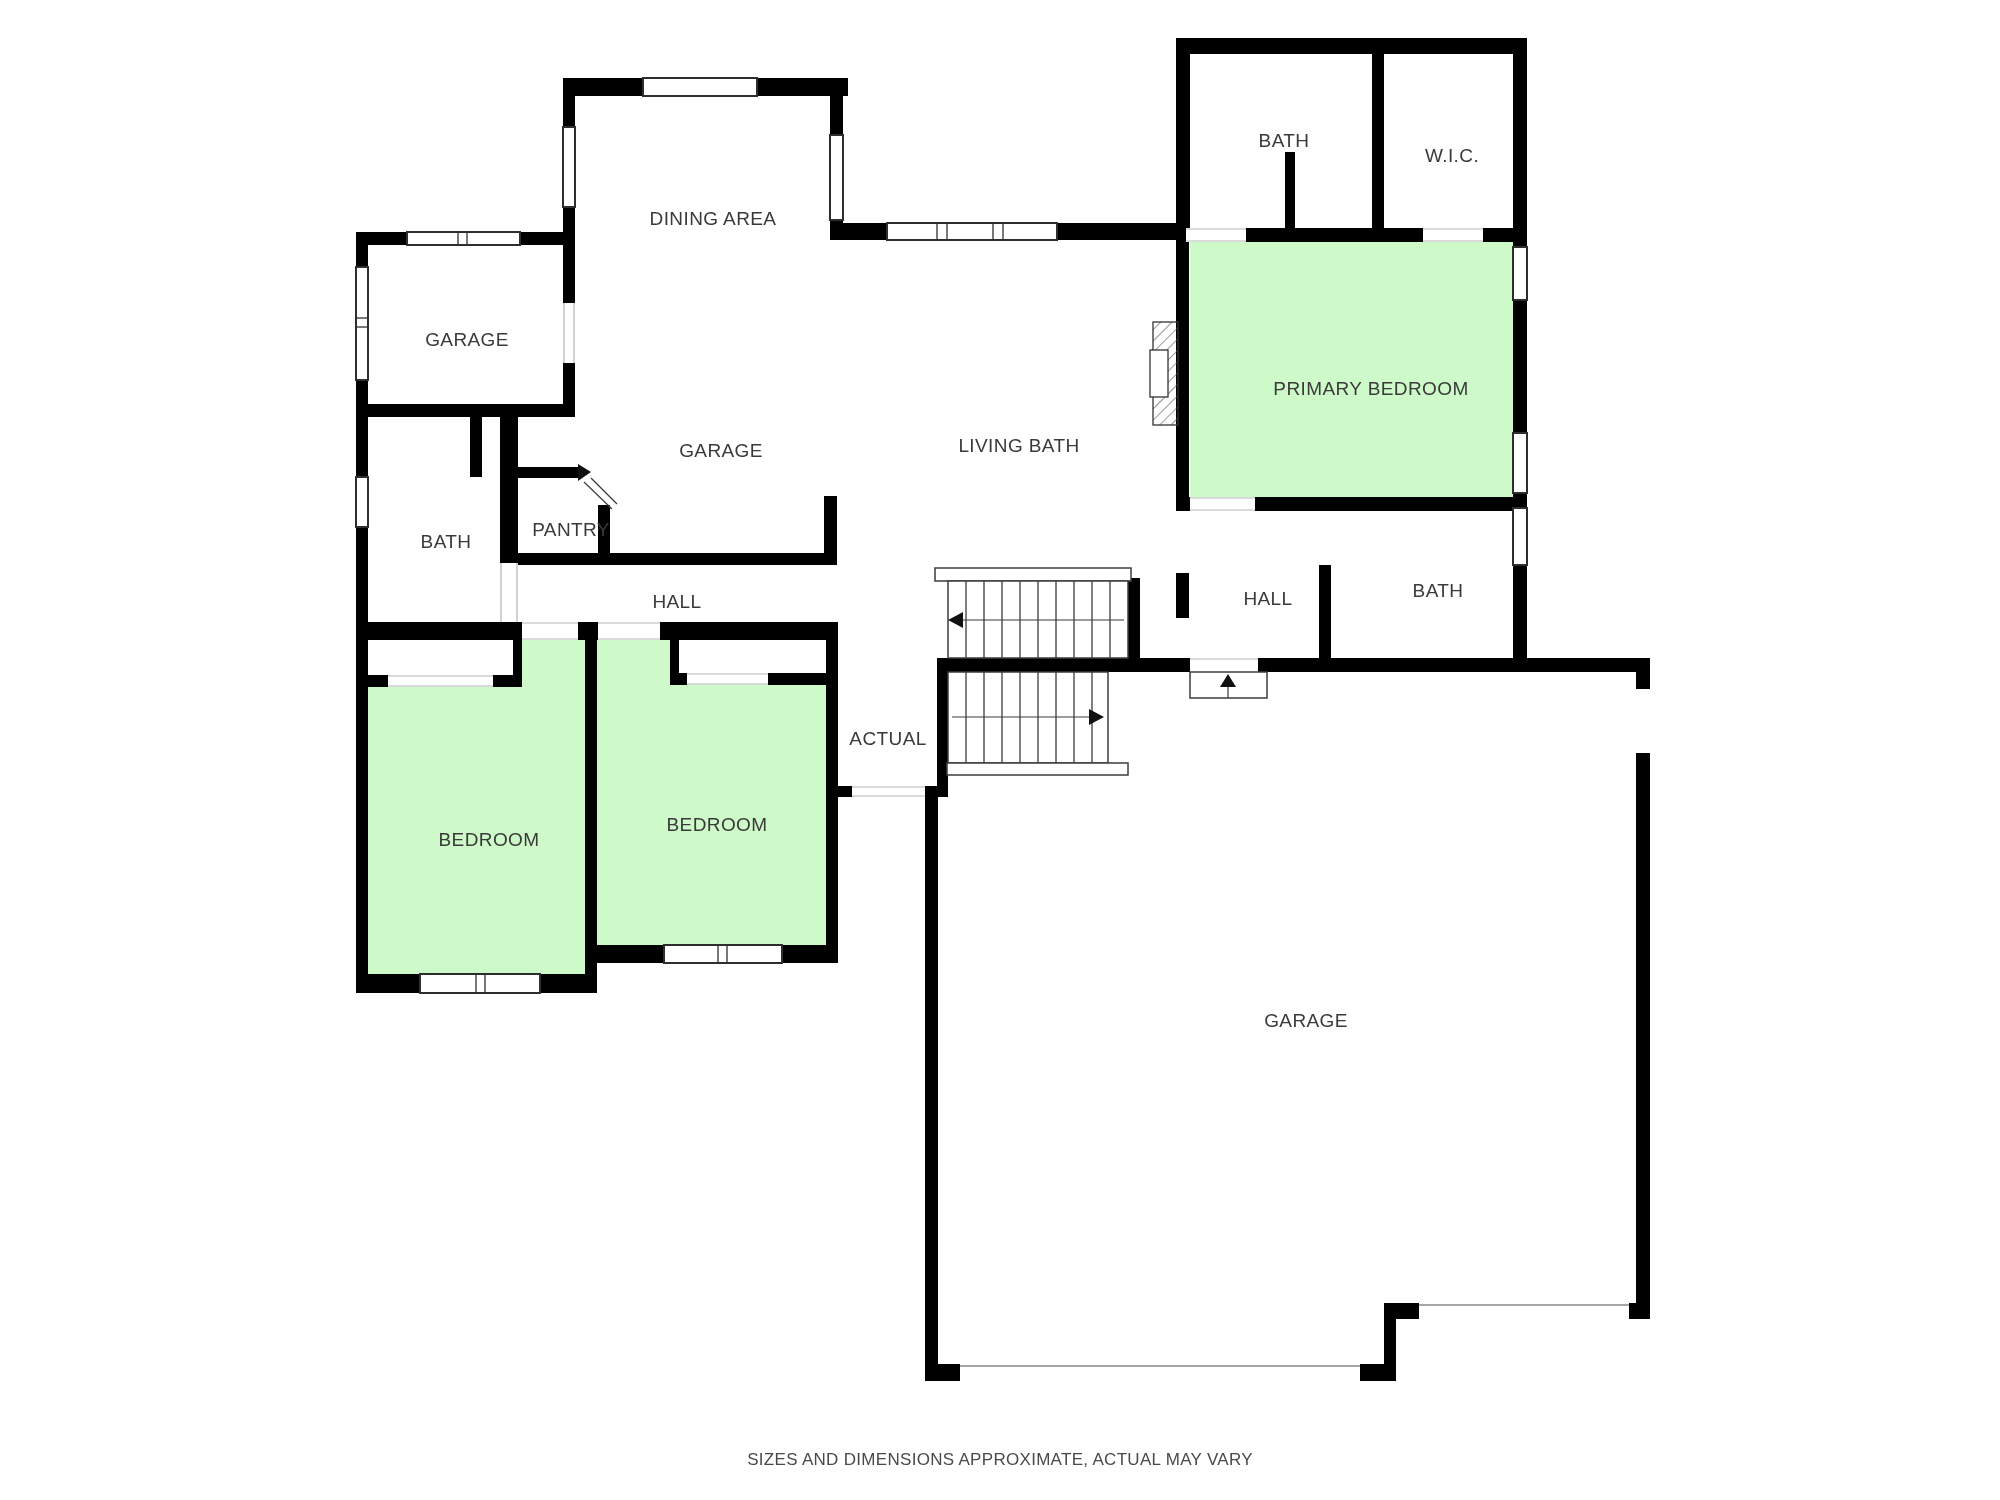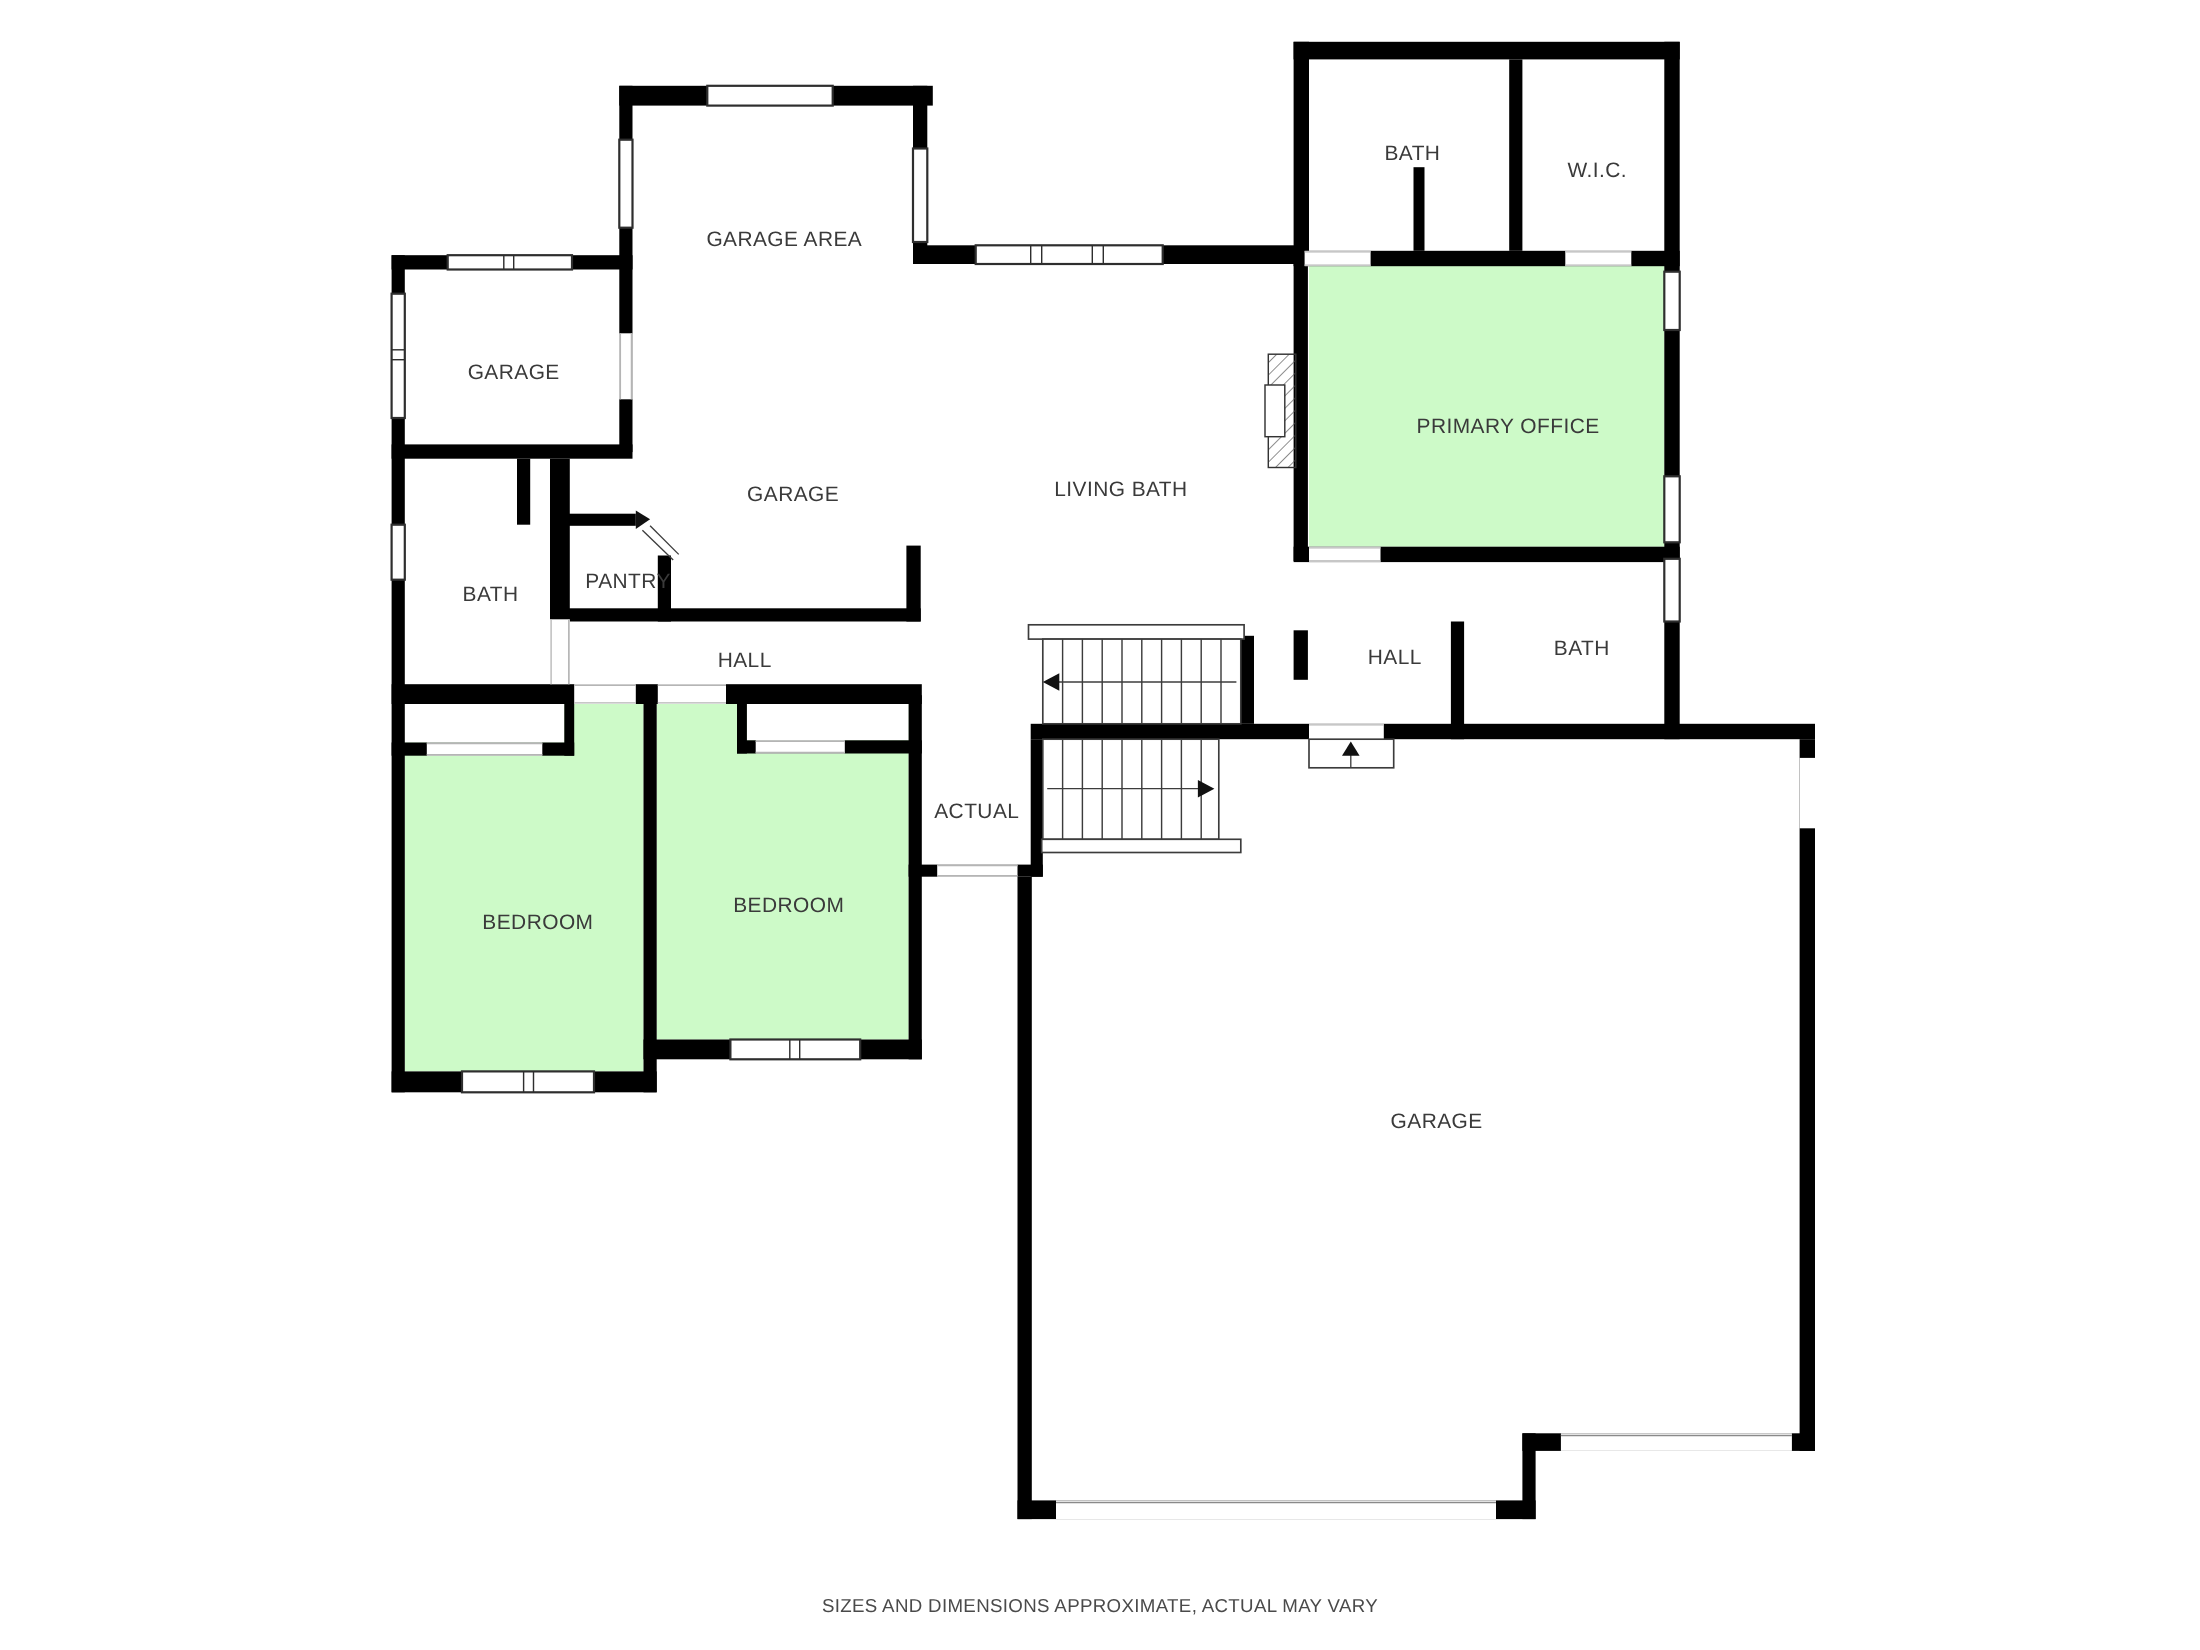--- a/index.html
+++ b/index.html
@@ -209,27 +209,27 @@
       <line class="doorleaf" x1="584" y1="482" x2="612" y2="509"></line>
       <line class="doorleaf" x1="591" y1="478" x2="617" y2="504"></line>
     </g>
 
     <g>
       <rect class="fp" x="1153" y="322" width="25" height="103"></rect>
       <rect class="fpin" x="1150" y="350" width="18" height="47"></rect>
     </g>
   </svg>
 
-  <div class="lbl" style="left:713px;top:218px">GARAGE AREA</div>
+  <div class="lbl" style="left:713px;top:218px">DINING AREA</div>
   <div class="lbl" style="left:467px;top:339px">GARAGE</div>
   <div class="lbl" style="left:721px;top:450px">GARAGE</div>
   <div class="lbl" style="left:1019px;top:445px">LIVING BATH</div>
   <div class="lbl" style="left:1284px;top:140px">BATH</div>
   <div class="lbl" style="left:1452px;top:155px">W.I.C.</div>
-  <div class="lbl" style="left:1371px;top:388px">PRIMARY OFFICE</div>
+  <div class="lbl" style="left:1371px;top:388px">PRIMARY BEDROOM</div>
   <div class="lbl" style="left:446px;top:541px">BATH</div>
   <div class="lbl" style="left:571px;top:529px">PANTRY</div>
   <div class="lbl" style="left:677px;top:601px">HALL</div>
   <div class="lbl" style="left:1268px;top:598px">HALL</div>
   <div class="lbl" style="left:1438px;top:590px">BATH</div>
   <div class="lbl" style="left:888px;top:738px">ACTUAL</div>
   <div class="lbl" style="left:489px;top:839px">BEDROOM</div>
   <div class="lbl" style="left:717px;top:824px">BEDROOM</div>
   <div class="lbl" style="left:1306px;top:1020px">GARAGE</div>
 

